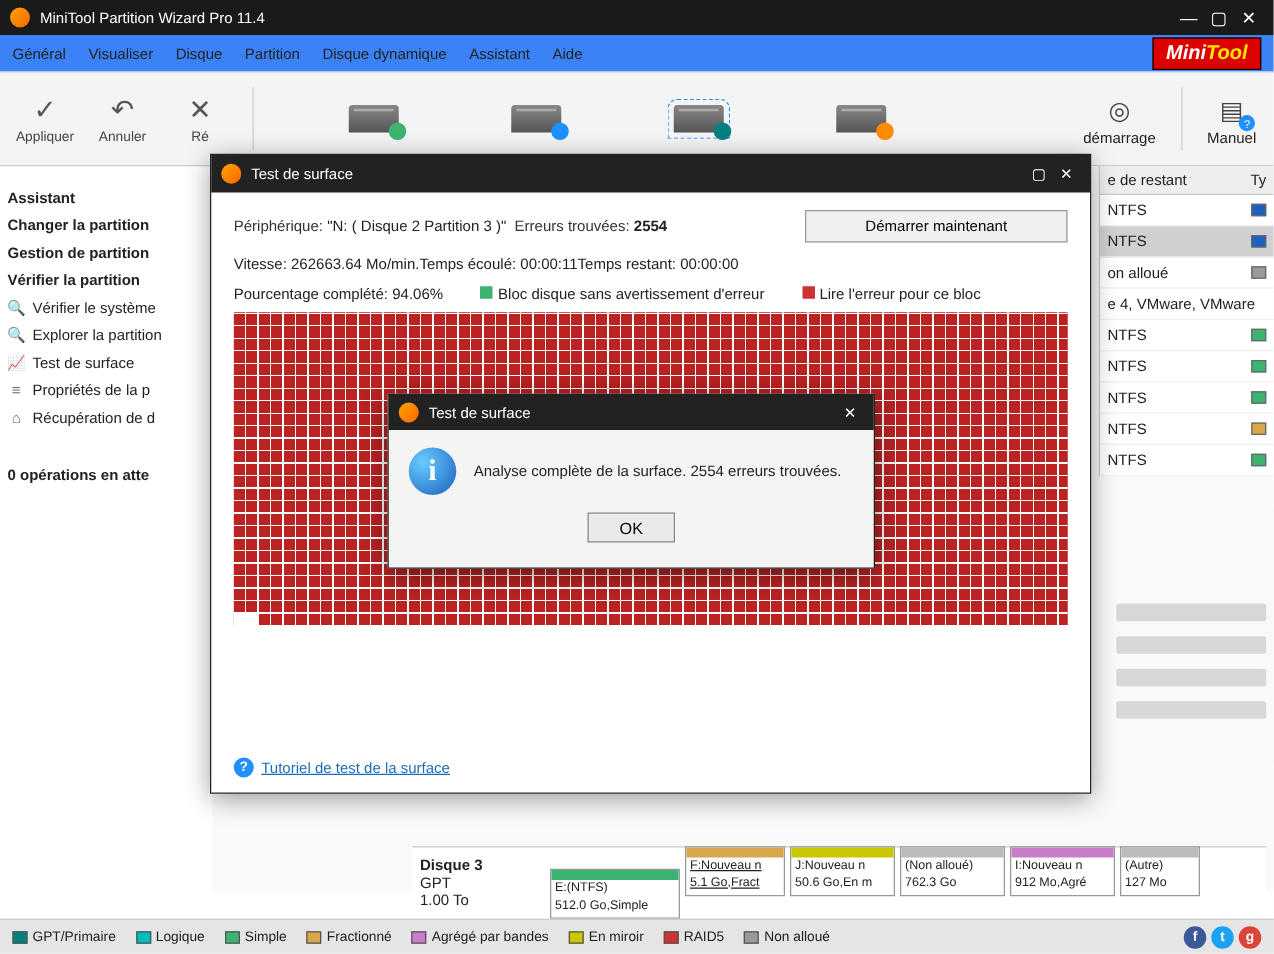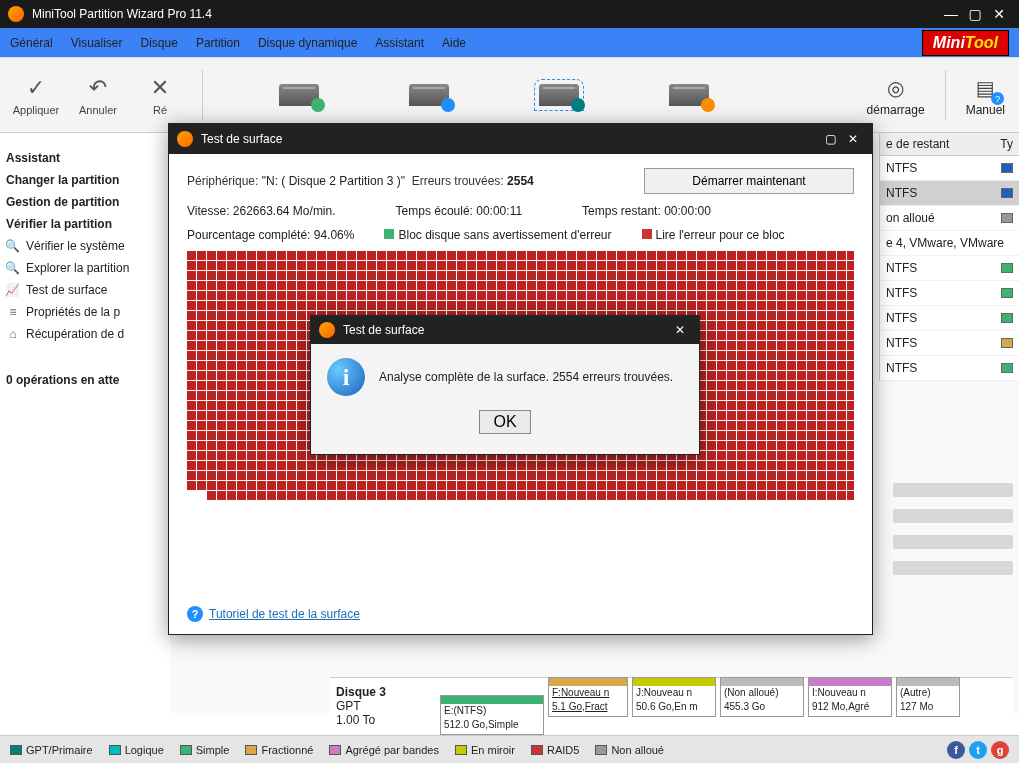--- a/index.html
+++ b/index.html
@@ -54,35 +54,35 @@
   .dlg-surface { position:absolute; left:168px; top:123px; width:705px; height:512px; background:#fff; border:1px solid #222; box-shadow:0 4px 20px rgba(0,0,0,.4);}
   .dlg-tb{height:30px;background:#222;color:#fff;display:flex;align-items:center;padding:0 8px;}
   .dlg-tb .dlg-ic{width:16px;height:16px;background:linear-gradient(135deg,#ffa500,#ff6600);border-radius:50%;margin-right:8px;}
   .dlg-tb .dlg-title{flex:1;font-size:12px;}
   .dlg-tb .dlg-btn{width:22px;height:20px;display:flex;align-items:center;justify-content:center;cursor:pointer;}
   .surf-body{padding:14px 18px;}
   .surf-row{display:flex;align-items:center;margin-bottom:10px;font-size:12px;}
   .surf-row .lab{color:#333;}
   .surf-row b{font-weight:bold;}
   .start-btn{margin-left:auto;width:210px;height:26px;border:1px solid #999;background:#f0f0f0;cursor:pointer;font-size:12px;}
-  .surf-stats{display:flex;gap:60px;margin-bottom:10px;}
+  .surf-stats{display:flex;margin-bottom:10px;}
   .surf-legend{display:flex;gap:30px;align-items:center;margin-bottom:8px;}
   .surf-legend .lsw{width:10px;height:10px;display:inline-block;margin-right:4px;}
   .grid-map{height:250px; background: repeating-linear-gradient(90deg,#b22 0 9px,#fff 9px 10px), repeating-linear-gradient(0deg,#b22 0 9px,#fff 9px 10px); background-blend-mode:lighten; position:relative;}
   .grid-map::after{content:"";position:absolute;left:0;bottom:0;width:20px;height:10px;background:#fff;}
   .tutorial{position:absolute;bottom:12px;left:18px;display:flex;align-items:center;gap:6px;}
   .tutorial a{color:#1e6db8;text-decoration:underline;cursor:pointer;}
   .tut-ic{width:16px;height:16px;border-radius:50%;background:#1e90ff;color:#fff;display:flex;align-items:center;justify-content:center;font-size:11px;font-weight:bold;}
   
   .dlg-msg{position:absolute;left:310px;top:315px;width:390px;height:140px;background:#f4f4f4;border:1px solid #222;box-shadow:0 4px 20px rgba(0,0,0,.5);}
   .dlg-msg .dlg-tb{height:28px;}
   .msg-body{display:flex;align-items:center;padding:14px 16px;gap:14px;}
   .info-ic{width:38px;height:38px;border-radius:50%;background:radial-gradient(circle at 30% 30%, #6cf, #1e5fbf);color:#fff;display:flex;align-items:center;justify-content:center;font-size:24px;font-weight:bold;font-family:Georgia,serif;}
   .msg-footer{display:flex;justify-content:center;padding-bottom:10px;}
-  .ok-btn{width:52px;height:24px;border:1px solid #888;background:#eaeaea;cursor:pointer;font-size:16px;}
+  .ok-btn{width:70px;height:24px;border:1px solid #888;background:#eaeaea;cursor:pointer;font-size:13px;}
   .scroll-stub{position:absolute;right:6px;width:120px;height:14px;background:#d8d8d8;border-radius:2px;}
 </style>
 </head>
 <body>
 
 <div class="titlebar">
   <div class="app-icon"></div>
   <div class="title">MiniTool Partition Wizard Pro 11.4</div>
   <div class="winbtn">—</div>
   <div class="winbtn">▢</div>
@@ -240,21 +240,21 @@
         <div class="txt">5.1 Go,Fract</div>
       </div>
       <div class="seg" style="width: 84px;">
         <div class="bar" style="background:#c8c800"></div>
         <div class="txt">J:Nouveau n</div>
         <div class="txt">50.6 Go,En m</div>
       </div>
       <div class="seg" style="width: 84px;">
         <div class="bar" style="background:#bbb"></div>
         <div class="txt">(Non alloué)</div>
-        <div class="txt">455.3 Go</div>
+        <div class="txt">762.3 Go</div>
       </div>
       <div class="seg" style="width: 84px;">
         <div class="bar" style="background:#c77dc7"></div>
         <div class="txt">I:Nouveau n</div>
         <div class="txt">912 Mo,Agré</div>
       </div>
       <div class="seg" style="width: 64px;">
         <div class="bar" style="background:#bbb"></div>
         <div class="txt">(Autre)</div>
         <div class="txt">127 Mo</div>

